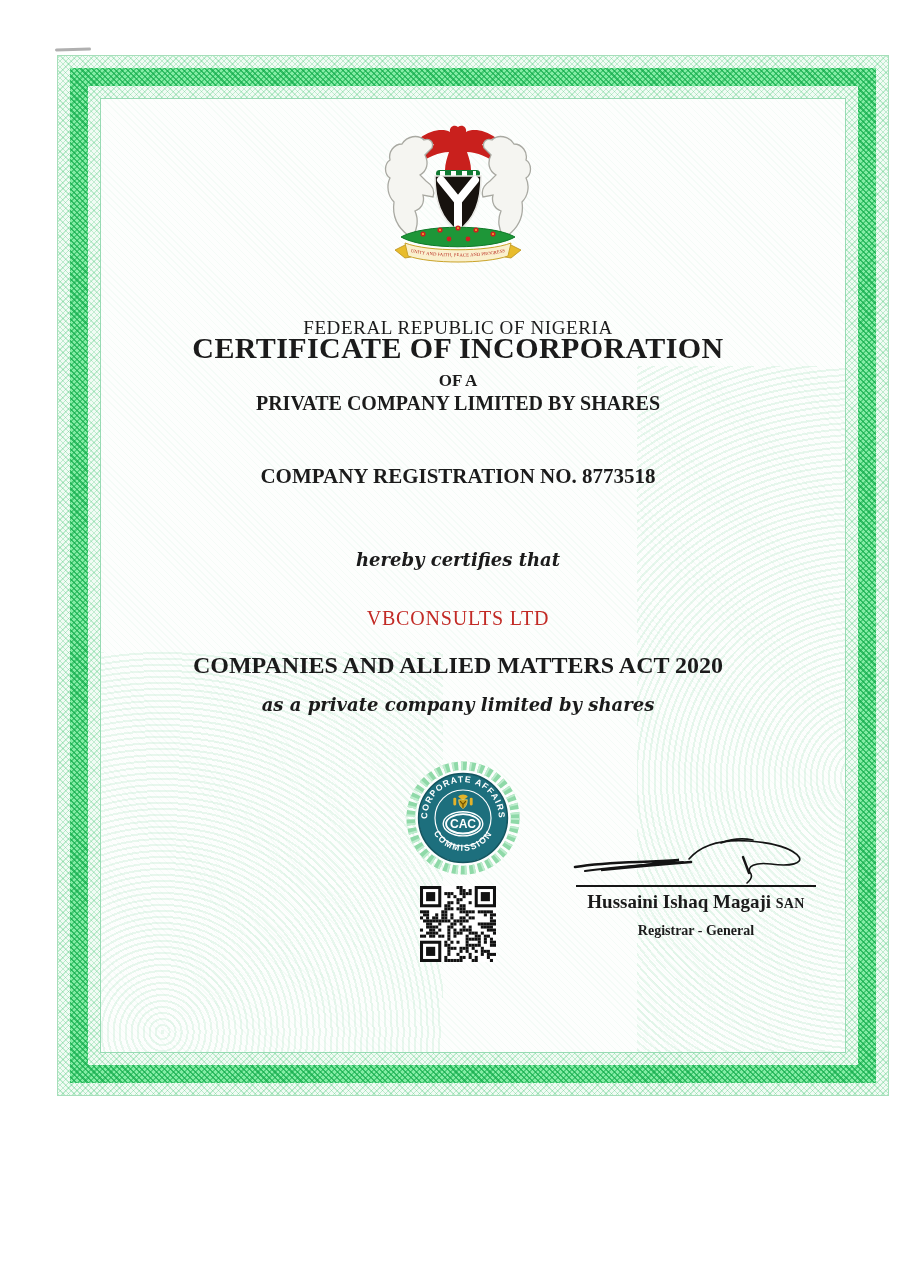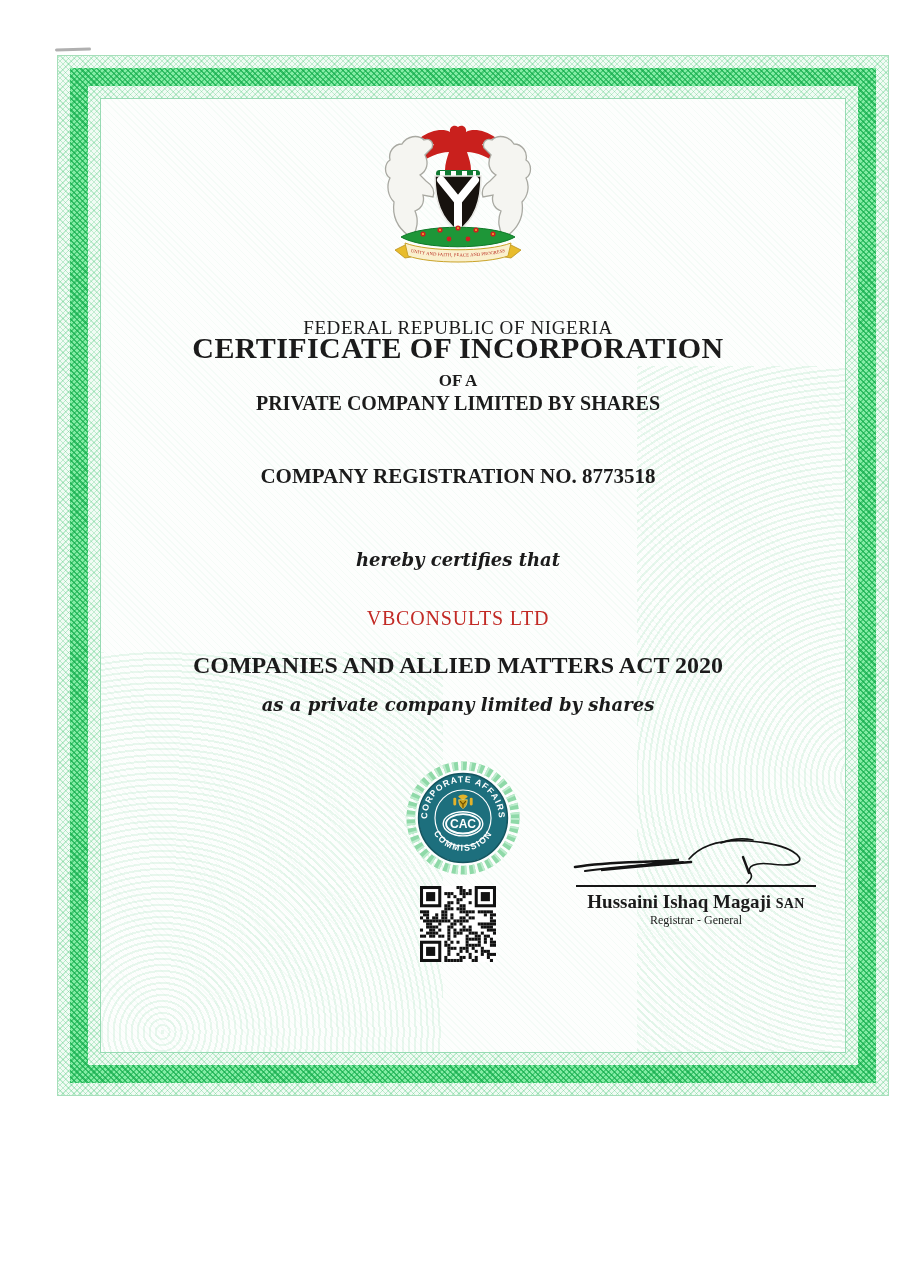--- a/index.html
+++ b/index.html
@@ -61,21 +61,21 @@
 
   .coa{position:absolute;left:316px;top:69px;width:170px;height:148px;}
   .seal{position:absolute;left:348px;top:705px;width:116px;height:116px;}
   .qr{position:absolute;left:363px;top:831px;width:76px;height:76px;background:#fff;}
 
   .sig-block{position:absolute;left:514px;top:778px;width:250px;text-align:center;}
   .sig-strokes{display:block;width:246px;height:52px;}
   .sig-line{width:240px;height:2px;background:#161616;margin:0 auto 4px auto;}
   .sig-name{font-size:19px;font-weight:700;white-space:nowrap;}
   .sig-suffix{font-size:14px;font-weight:700;letter-spacing:.3px;}
-  .sig-role{font-size:12px;font-weight:400;margin-top:0;}
+  .sig-role{font-size:14px;font-weight:700;margin-top:10px;}
 </style>
 </head>
 <body>
 
 <div class="page">
   <div class="smudge"></div>
 
   <div class="cert">
     <div class="band band-outer"></div>
     <div class="band band-bright"></div>

